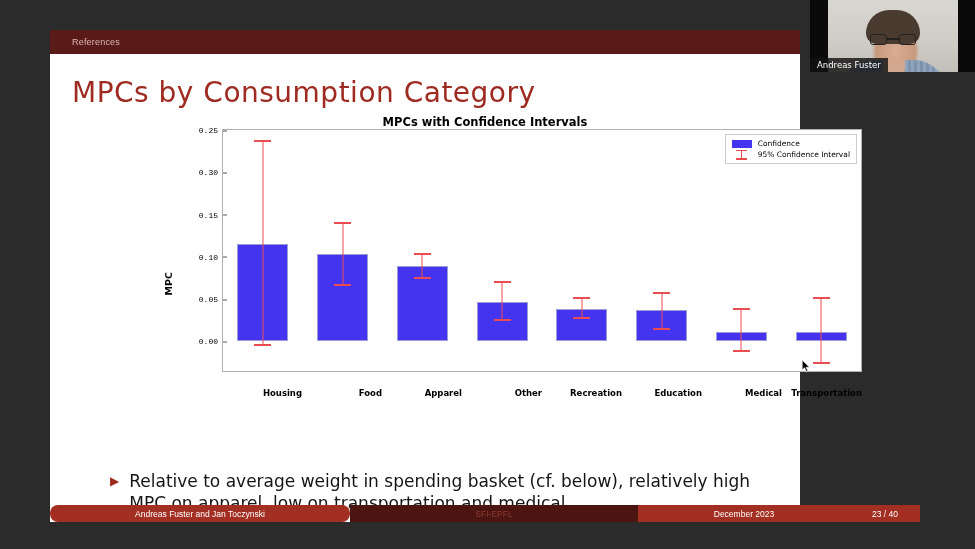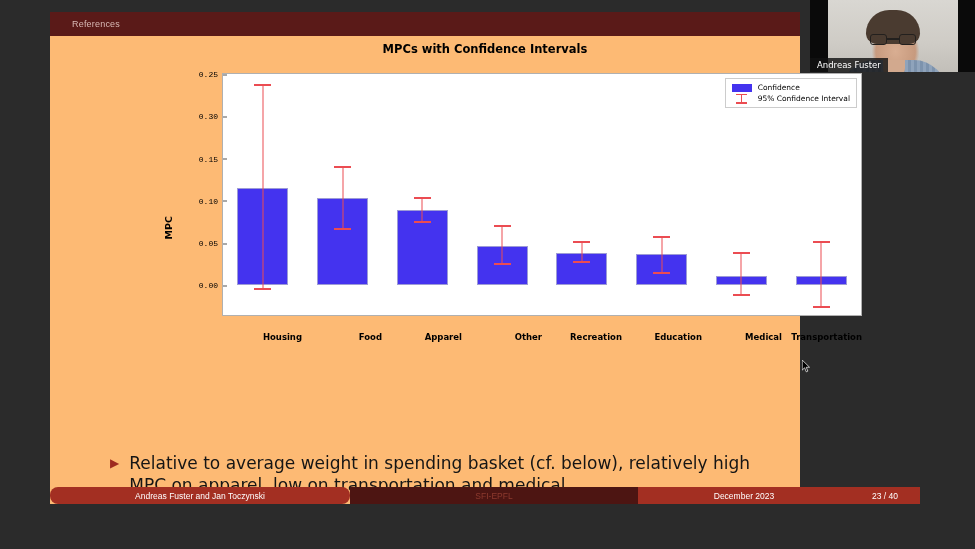--- a/index.html
+++ b/index.html
@@ -4,38 +4,38 @@
 <style>
   * { box-sizing: border-box; margin:0; padding:0; }
   html,body { width:975px; height:549px; overflow:hidden; }
   body {
     background:#2b2b2b;
     font-family:"Liberation Sans", sans-serif;
     position:relative;
   }
   
   #slide {
-    position:absolute; left:50px; top:12px; width:750px; height:492px;
-    background:#fdba74;
+    position:absolute; left:50px; top:30px; width:750px; height:492px;
+    background:#ffffff;
   }
   #nav-bar {
     height:24px; background:#5a1a18; color:#d8b9b5;
     display:flex; align-items:center; padding-left:22px;
     font-size:9px; letter-spacing:.2px;
   }
   #slide-title {
     color:#9e2a20; font-size:28px; font-weight:400;
     padding:22px 0 0 22px; letter-spacing:.5px;
     font-family:"DejaVu Sans", sans-serif;
   }
   
   #chart-wrap { position:relative; width:870px; height:300px; margin-top:6px; }
   #chart-title {
     text-align:center; font-size:11.5px; font-weight:bold; color:#000;
-    margin-bottom:17px; font-family:"DejaVu Sans", sans-serif;
+    margin-bottom:0; font-family:"DejaVu Sans", sans-serif;
   }
   #plot-outer { position:relative; left:122px; width:690px; height:275px; }
   #plot-area {
     position:absolute; left:50px; top:0; right:0; bottom:32px;
     border:1px solid #b0b0b0; background:#fff;
   }
   .ytick {
     position:absolute; right:100%; transform:translateY(-50%);
     font-size:8px; color:#000; padding-right:5px; white-space:nowrap;
     font-family:Liberation Mono, monospace;
@@ -151,20 +151,21 @@
 </style>
 </head>
 <body>
 
 <div id="slide">
 
   <div id="nav-bar">
     <span>References</span>
   </div>
 
+  <div id="slide-title">MPCs by Consumption Category</div>
 
   <div id="chart-wrap">
     <div id="chart-title">MPCs with Confidence Intervals</div>
 
     <div id="plot-outer">
       <div id="ylabel">MPC</div>
       <div id="plot-area">
         <div id="yticks">
             <div class="ytick" style="top: 87.7193%;">0.00</div>
             <div class="ytick" style="top: 70.1754%;">0.05</div>

